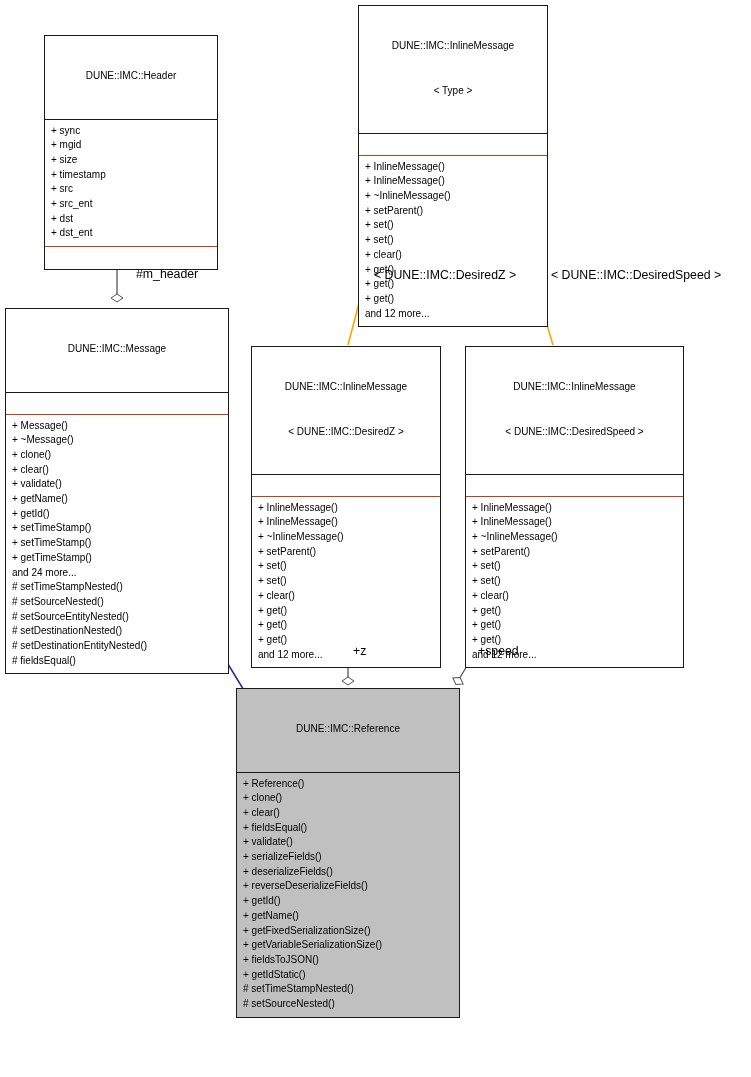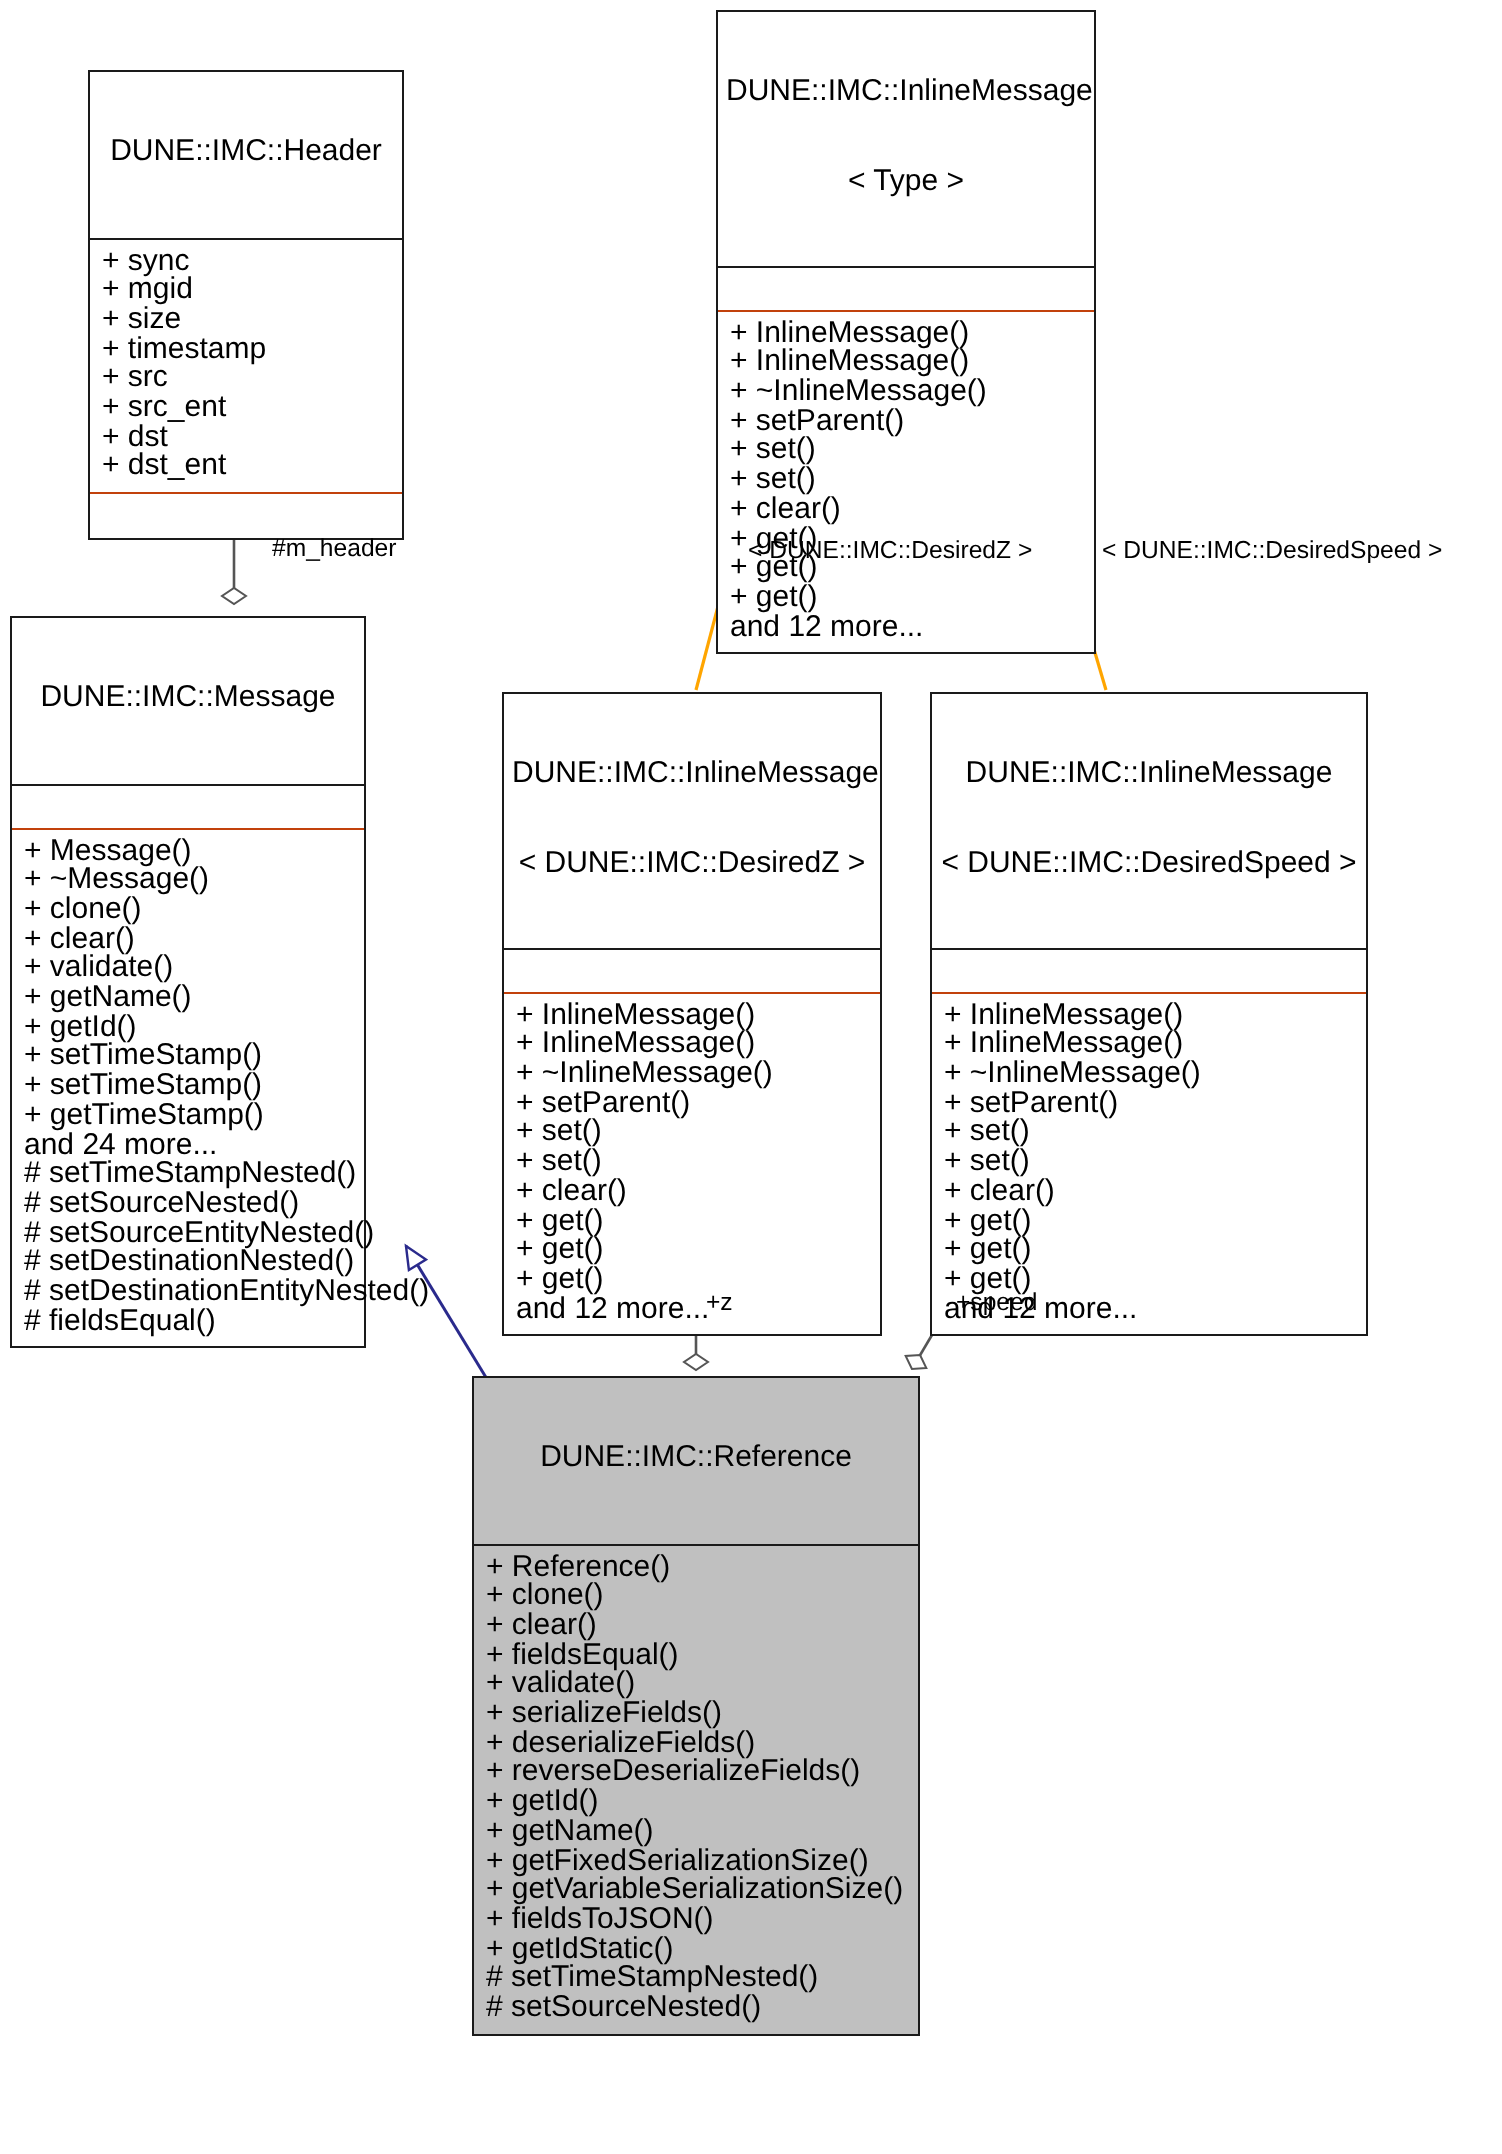--- a/index.html
+++ b/index.html
@@ -24,21 +24,21 @@
     top: 0;
     width: 751px;
     height: 1077px;
     pointer-events: none;
   }
   .uml-box {
     position: absolute;
     box-sizing: border-box;
     border: 1px solid #1a1a1a;
     background: #ffffff;
-    font-size: 15px;
+    font-size: 10px;
     line-height: 14.7px;
     color: #000000;
     z-index: 5;
   }
   .uml-box.highlight {
     background: #c0c0c0;
   }
   .uml-title {
     box-sizing: border-box;
     text-align: center;
@@ -117,21 +117,21 @@
 
     <g>
       <line x1="516" y1="583" x2="458" y2="681" stroke="#555555" stroke-width="1.3" marker-end="url(#m-open-diamond-r)"></line>
     </g>
 
     <g>
       <line x1="245" y1="692" x2="203" y2="623" stroke="#2a2a8c" stroke-width="1.5" marker-end="url(#m-hollow-tri)"></line>
     </g>
   </svg>
 
-  <div class="uml-box" style="left:44px; top:35px; width:158px;">
+  <div class="uml-box" style="left:44px; top:35px; width:174px;">
     <div class="uml-title">
       <span class="tline">DUNE::IMC::Header</span>
     </div>
     <div class="uml-attrs">
       <span class="member">+ sync</span>
       <span class="member">+ mgid</span>
       <span class="member">+ size</span>
       <span class="member">+ timestamp</span>
       <span class="member">+ src</span>
       <span class="member">+ src_ent</span>
@@ -155,21 +155,21 @@
       <span class="member">+ set()</span>
       <span class="member">+ set()</span>
       <span class="member">+ clear()</span>
       <span class="member">+ get()</span>
       <span class="member">+ get()</span>
       <span class="member">+ get()</span>
       <span class="member">and 12 more...</span>
     </div>
   </div>
 
-  <div class="uml-box" style="left:5px; top:308px; width:178px;">
+  <div class="uml-box" style="left:5px; top:308px; width:224px;">
     <div class="uml-title">
       <span class="tline">DUNE::IMC::Message</span>
     </div>
     <div class="uml-attrs empty"></div>
     <div class="uml-ops">
       <span class="member">+ Message()</span>
       <span class="member">+ ~Message()</span>
       <span class="member">+ clone()</span>
       <span class="member">+ clear()</span>
       <span class="member">+ validate()</span>

